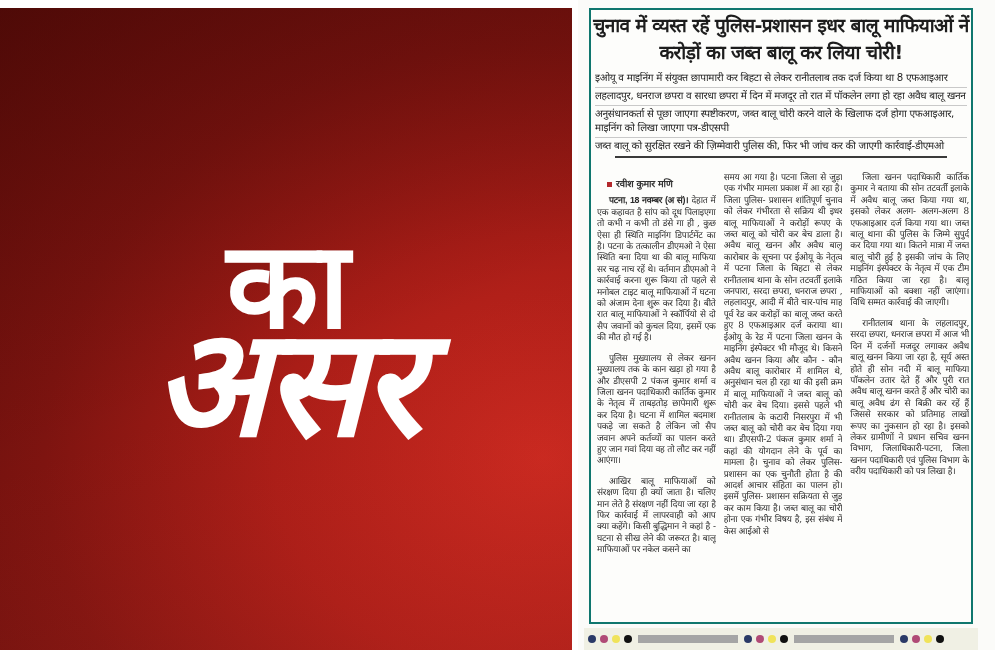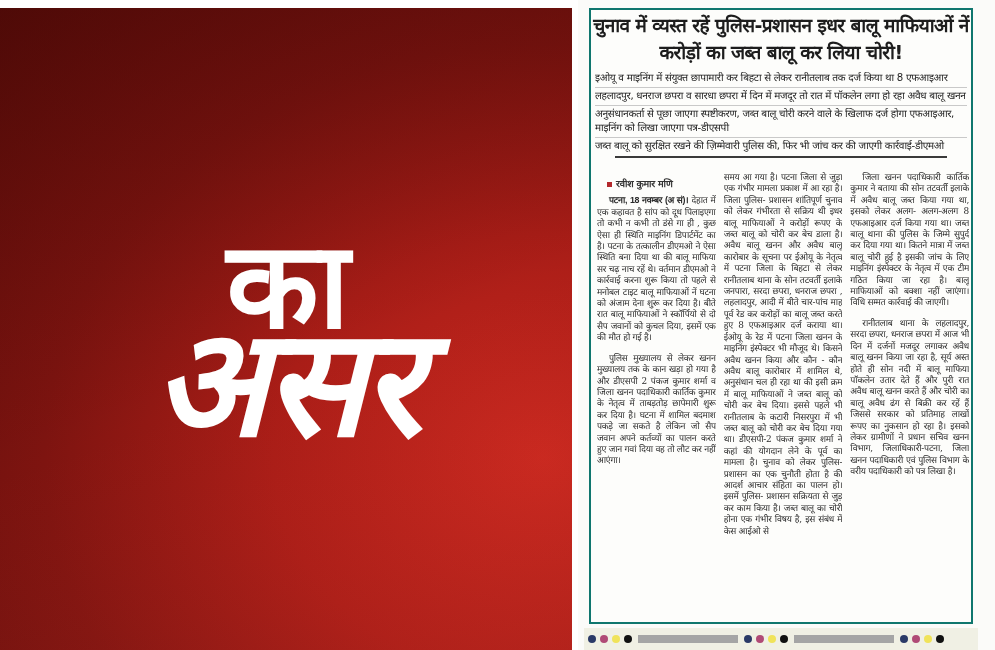--- a/index.html
+++ b/index.html
@@ -179,20 +179,21 @@
         <div class="subhead-rule"></div>
       </div>
 
       <div class="columns">
         <div class="col">
           <div class="byline">
             <span class="sq"></span><span>रवीश कुमार मणि</span>
           </div>
           <p><span class="dateline">पटना, 18 नवम्बर (अ सं)।</span> <span>देहात में एक कहावत है सांप को दूध पिलाइएगा तो कभी न कभी तो डंसे गा ही , कुछ ऐसा ही स्थिति माइनिंग डिपार्टमेंट का है। पटना के तत्कालीन डीएमओ ने ऐसा स्थिति बना दिया था की बालू माफिया सर चढ़ नाच रहें थे। वर्तमान डीएमओ ने कार्रवाई करना शुरू किया तो पहले से मनोबल टाइट बालू माफियाओं नें घटना को अंजाम देना शुरू कर दिया है। बीते रात बालू माफियाओं ने स्कॉर्पियो से दो सैप जवानों को कुचल दिया, इसमें एक की मौत हो गई है।</span></p>
           <p>पुलिस मुख्यालय से लेकर खनन मुख्यालय तक के कान खड़ा हो गया है और डीएसपी 2 पंकज कुमार शर्मा व जिला खनन पदाधिकारी कार्तिक कुमार के नेतृत्व में ताबड़तोड़ छापेमारी शुरू कर दिया है। घटना में शामिल बदमाश पकड़े जा सकते है लेकिन जो सैप जवान अपने कर्तव्यों का पालन करते हुए जान गवां दिया वह तो लौट कर नहीं आएंगा।</p>
+          <p>आखिर बालू माफियाओं को संरक्षण दिया ही क्यों जाता है। चलिए मान लेते है संरक्षण नहीं दिया जा रहा है फिर कार्रवाई में लापरवाही को आप क्या कहेंगे। किसी बुद्धिमान ने कहां है - घटना से सीख लेने की जरूरत है। बालू माफियाओं पर नकेल कसने का</p>
         </div>
         <div class="col">
           <p style="text-indent:0">समय आ गया है। पटना जिला से जुड़ा एक गंभीर मामला प्रकाश में आ रहा है। जिला पुलिस- प्रशासन शांतिपूर्ण चुनाव को लेकर गंभीरता से सक्रिय थी इधर बालू माफियाओं ने करोड़ों रूपए के जब्त बालू को चोरी कर बेच डाला है। अवैध बालू खनन और अवैध बालू कारोबार के सूचना पर ईओयू के नेतृत्व में पटना जिला के बिहटा से लेकर रानीतलाब थाना के सोन तटवर्ती इलाके जनपारा, सरदा छपरा, धनराज छपरा , लहलादपुर, आदी में बीते चार-पांच माह पूर्व रेड कर करोड़ों का बालू जब्त करते हुए 8 एफआइआर दर्ज कराया था। ईओयू के रेड में पटना जिला खनन के माइनिंग इंस्पेक्टर भी मौजूद थे। किसने अवैध खनन किया और कौन - कौन अवैध बालू कारोबार में शामिल थे, अनुसंधान चल ही रहा था की इसी क्रम में बालू माफियाओं ने जब्त बालू को चोरी कर बेच दिया। इससे पहले भी रानीतलाब के कटारी निसरपुरा में भी जब्त बालू को चोरी कर बेच दिया गया था। डीएसपी-2 पंकज कुमार शर्मा ने कहां की योगदान लेने के पूर्व का मामला है। चुनाव को लेकर पुलिस- प्रशासन का एक चुनौती होता है की आदर्श आचार संहिता का पालन हो। इसमें पुलिस- प्रशासन सक्रियता से जुड़ कर काम किया है। जब्त बालू का चोरी होना एक गंभीर विषय है, इस संबंध में केस आईओ से</p>
         </div>
         <div class="col">
           <p>जिला खनन पदाधिकारी कार्तिक कुमार ने बताया की सोन तटवर्ती इलाके में अवैध बालू जब्त किया गया था, इसको लेकर अलग- अलग-अलग 8 एफआइआर दर्ज किया गया था। जब्त बालू थाना की पुलिस के जिम्मे सुपुर्द कर दिया गया था। कितने मात्रा में जब्त बालू चोरी हुई है इसकी जांच के लिए माइनिंग इंस्पेक्टर के नेतृत्व में एक टीम गठित किया जा रहा है। बालू माफियाओं को बक्शा नहीं जाएंगा। विधि सम्मत कार्रवाई की जाएगी।</p>
           <p>रानीतलाब थाना के लहलादपुर, सरदा छपरा, धनराज छपरा में आज भी दिन में दर्जनों मजदूर लगाकर अवैध बालू खनन किया जा रहा है, सूर्य अस्त होते ही सोन नदी में बालू माफिया पॉकलेन उतार देते हैं और पुरी रात अवैध बालू खनन करते हैं और चोरी का बालू अवैध ढंग से बिक्री कर रहें हैं जिससे सरकार को प्रतिमाह लाखों रूपए का नुकसान हो रहा है। इसको लेकर ग्रामीणों ने प्रधान सचिव खनन विभाग, जिलाधिकारी-पटना, जिला खनन पदाधिकारी एवं पुलिस विभाग के वरीय पदाधिकारी को पत्र लिखा है।</p>
         </div>
       </div>
     </div>

